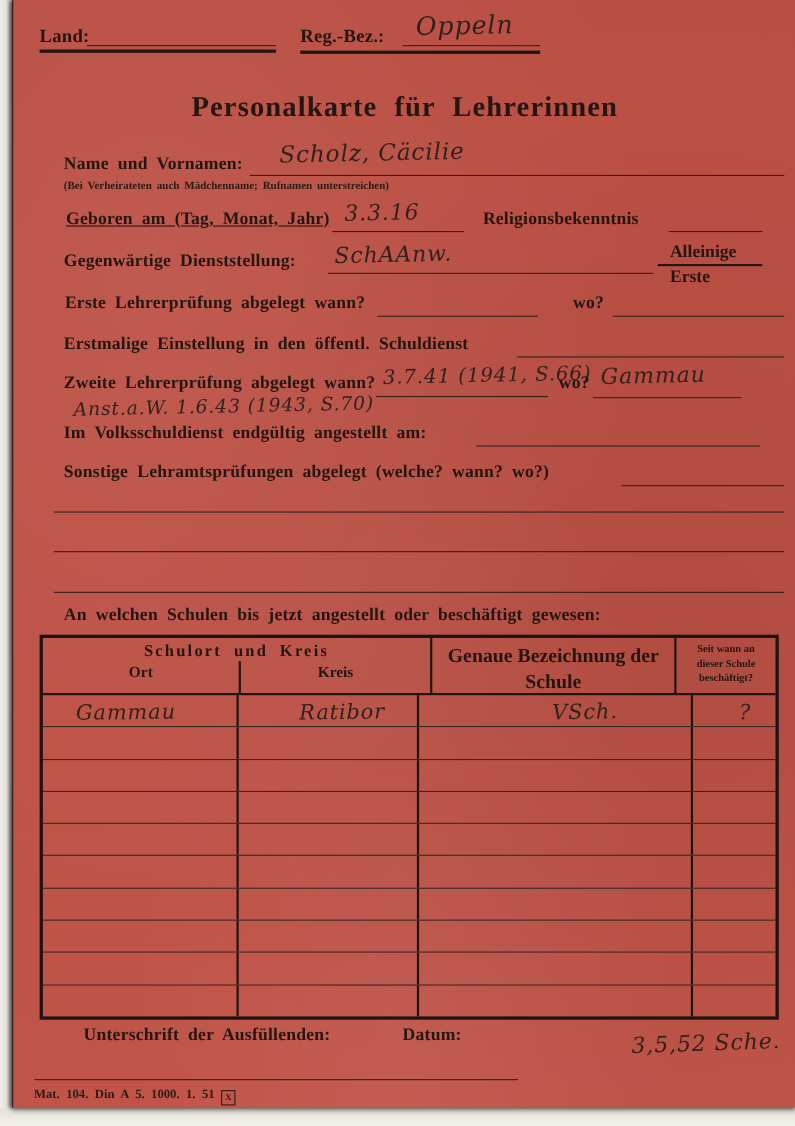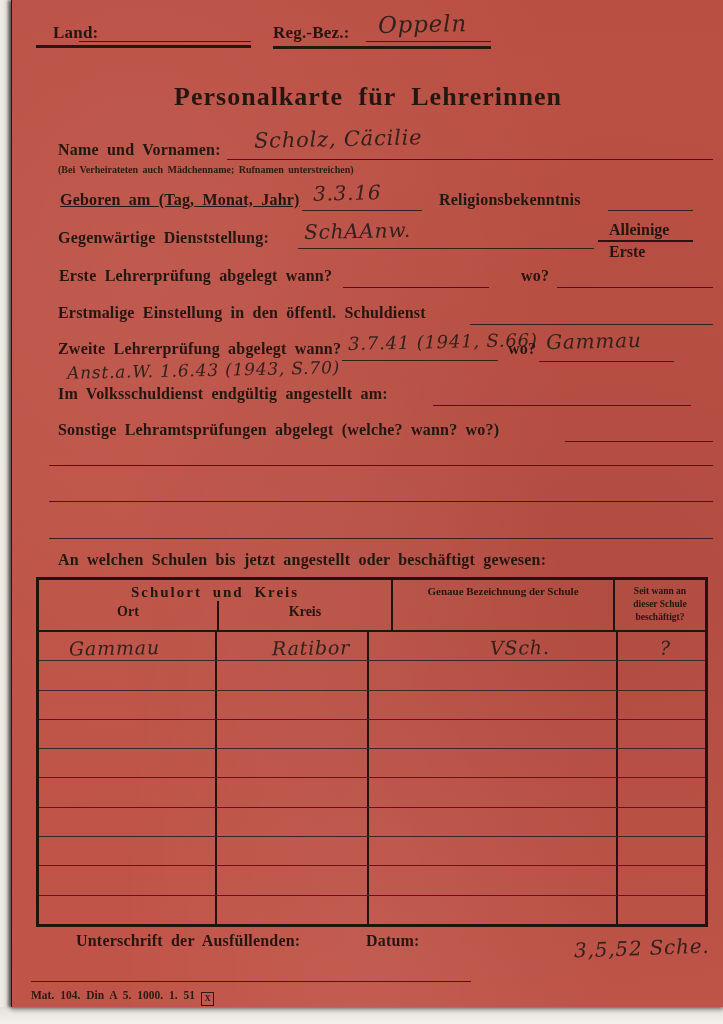--- a/index.html
+++ b/index.html
@@ -46,44 +46,44 @@
     position:absolute;left:24px;top:577px;width:672px;height:350px;
     border:3px solid #1f1410;box-sizing:border-box;
     display:flex;flex-direction:column;color:#241610;
   }
   .t-head{height:50px;border-bottom:2px solid #1f1410;display:flex;flex:none;}
   .t-head-left{width:352px;flex:none;display:flex;flex-direction:column;border-right:2px solid #1f1410;}
   .t-group{text-align:center;font-weight:bold;font-size:15px;letter-spacing:2px;word-spacing:5px;padding-top:4px;}
   .t-sub{flex:1;display:flex;}
   .t-sub-ort{width:178px;flex:none;border-right:2px solid #1f1410;text-align:center;font-weight:bold;font-size:14px;padding-top:3px;}
   .t-sub-kreis{flex:1;text-align:center;font-weight:bold;font-size:14px;padding-top:3px;}
-  .t-head-school{width:220px;flex:none;border-right:2px solid #1f1410;text-align:center;font-weight:bold;font-size:11px;line-height:1.25;padding-top:5px;}
+  .t-head-school{width:220px;flex:none;border-right:2px solid #1f1410;text-align:center;font-weight:bold;font-size:18px;line-height:1.25;padding-top:5px;}
   .t-head-since{flex:1;text-align:center;font-weight:bold;font-size:9.5px;line-height:1.35;padding:5px 6px 0 6px;}
   .t-body{flex:1;display:flex;flex-direction:column;}
   .t-row{flex:1;display:flex;border-bottom:1px solid #3a2822;}
   .t-row:last-child{border-bottom:none;}
   .t-cell{box-sizing:border-box;display:flex;align-items:flex-end;padding:0 0 1px 0;}
   .c-ort{width:178px;flex:none;border-right:2px solid #1f1410;}
-  .c-kreis{width:152px;flex:none;border-right:2px solid #1f1410;}
+  .c-kreis{width:164px;flex:none;border-right:2px solid #1f1410;}
   .c-school{width:220px;flex:none;border-right:2px solid #1f1410;margin-left:29px;}
   .c-since{flex:1;}
   .t-hw{font-style:italic;font-family:"DejaVu Serif","Liberation Serif",serif;font-size:19px;color:#32211c;letter-spacing:0.8px;transform:rotate(-0.8deg);}
   .pad30{padding-left:30px;} .pad55{padding-left:55px;} .pad92{padding-left:92px;} .pad42{padding-left:42px;}
   .foot-note{position:absolute;left:19px;top:989px;font-weight:bold;font-size:11.5px;color:#2a1b13;word-spacing:3px;}
   .mark{display:inline-block;width:11px;height:12px;border:1px solid #2a1b13;font-size:8px;line-height:12px;text-align:center;vertical-align:-2px;margin-left:6px;font-style:normal;}
 </style>
 </head>
 <body>
 
 <div class="scan-edge-left"></div>
 <div class="scan-edge-bottom"></div>
 
 <div class="card">
 
-  <div class="lbl lbl-lg" style="left:41px;top:23px;">Land:</div>
+  <div class="lbl lbl-lg" style="left:24px;top:23px;">Land:</div>
   <div class="rule" style="left:67px;width:172px;top:41px;"></div>
   <div class="rule-thick" style="left:24px;width:215px;top:45px;"></div>
 
   <div class="lbl lbl-lg" style="left:261px;top:23px;">Reg.-Bez.:</div>
   <div class="rule" style="left:354px;width:125px;top:41px;"></div>
   <div class="rule-thick" style="left:261px;width:218px;top:46px;"></div>
   <div class="hw" style="left:366px;top:11px;font-size:23px;">Oppeln</div>
 
   <div class="title">Personalkarte für Lehrerinnen</div>
 

